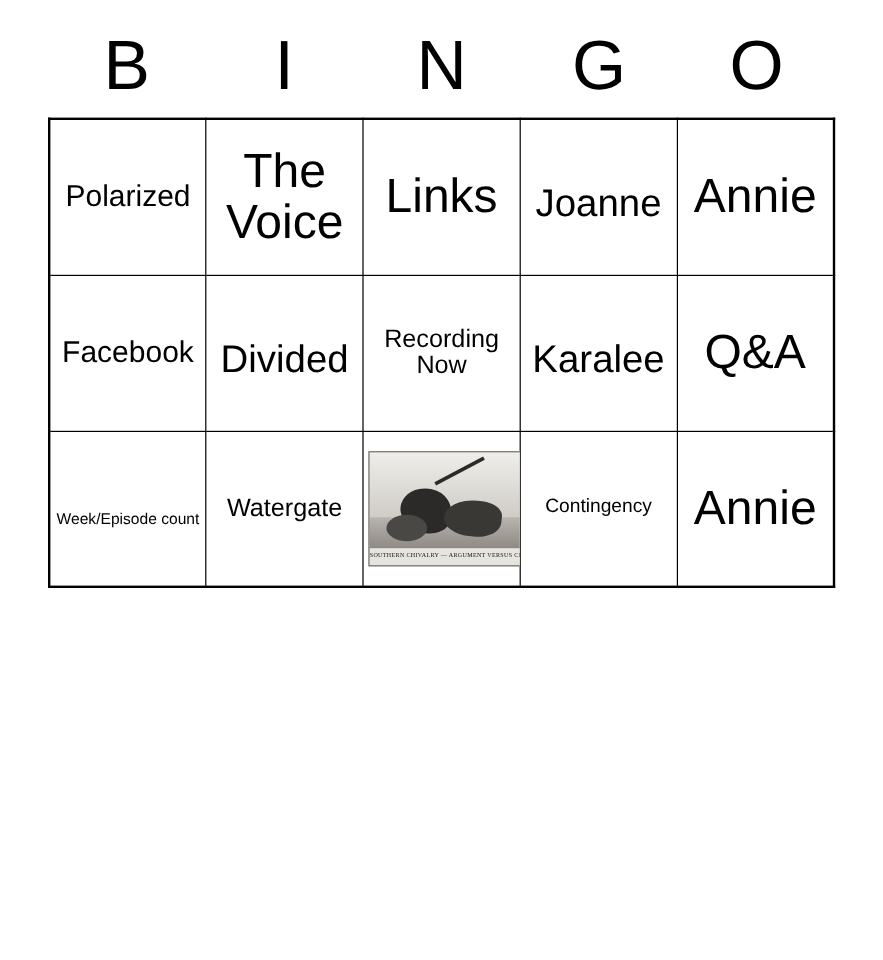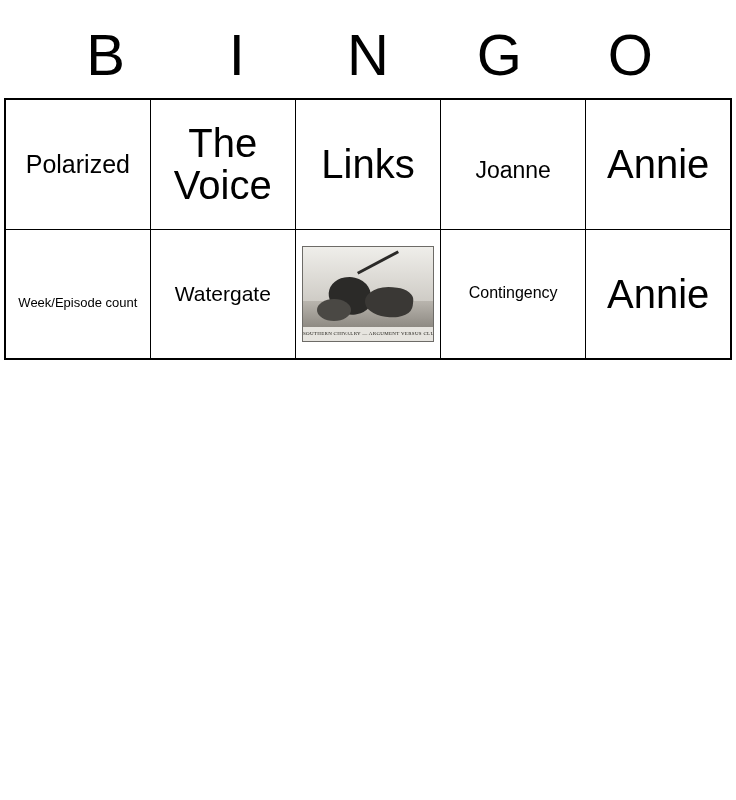--- a/index.html
+++ b/index.html
@@ -30,21 +30,21 @@
   .header-cell {
     flex: 1 1 0;
     text-align: center;
     font-size: 58px;
     line-height: 1;
     font-weight: 400;
     letter-spacing: 0px;
     font-family: "Liberation Sans", sans-serif;
   }
   .grid {
-    width: 728px;
+    width: 656px;
     margin: 14px auto 0 auto;
     border-collapse: collapse;
     table-layout: fixed;
     border: 2px solid #000000;
   }
   .grid td {
     border: 1.5px solid #000000;
     width: 20%;
     height: 130px;
     text-align: center;
@@ -53,21 +53,21 @@
     box-sizing: border-box;
     overflow: hidden;
   }
   .cell-text {
     display: block;
     line-height: 1.06;
     word-wrap: break-word;
   }
   
   .fs-xxl { font-size: 40px; }
-  .fs-l   { font-size: 23px; margin-top: 12px; }
+  .fs-l   { font-size: 32px; margin-top: 12px; }
   .fs-m   { font-size: 25px; }
   .fs-s   { font-size: 21px; }
   .fs-xs  { font-size: 16px; }
   .fs-xxs { font-size: 13px; margin-top: 18px; }
 
   
   .free-img {
     width: 132px;
     height: 96px;
     margin: 0 auto;
@@ -159,20 +159,37 @@
           </td>
         <td>
             <span class="cell-text fs-l">Joanne</span>
           </td>
         <td>
             <span class="cell-text fs-xxl">Annie</span>
           </td>
       </tr>
       <tr>
         <td>
+            <span class="cell-text fs-m">Facebook</span>
+          </td>
+        <td>
+            <span class="cell-text fs-l">Divided</span>
+          </td>
+        <td>
+            <span class="cell-text fs-s">Recording Now</span>
+          </td>
+        <td>
+            <span class="cell-text fs-l">Karalee</span>
+          </td>
+        <td>
+            <span class="cell-text fs-xxl">Q&amp;A</span>
+          </td>
+      </tr>
+      <tr>
+        <td>
             <span class="cell-text fs-xxs">Week/Episode count</span>
           </td>
         <td>
             <span class="cell-text fs-s">Watergate</span>
           </td>
         <td>
           <div class="free-img">
             <div class="sky"></div>
             <div class="ground"></div>
             <div class="stick"></div>

